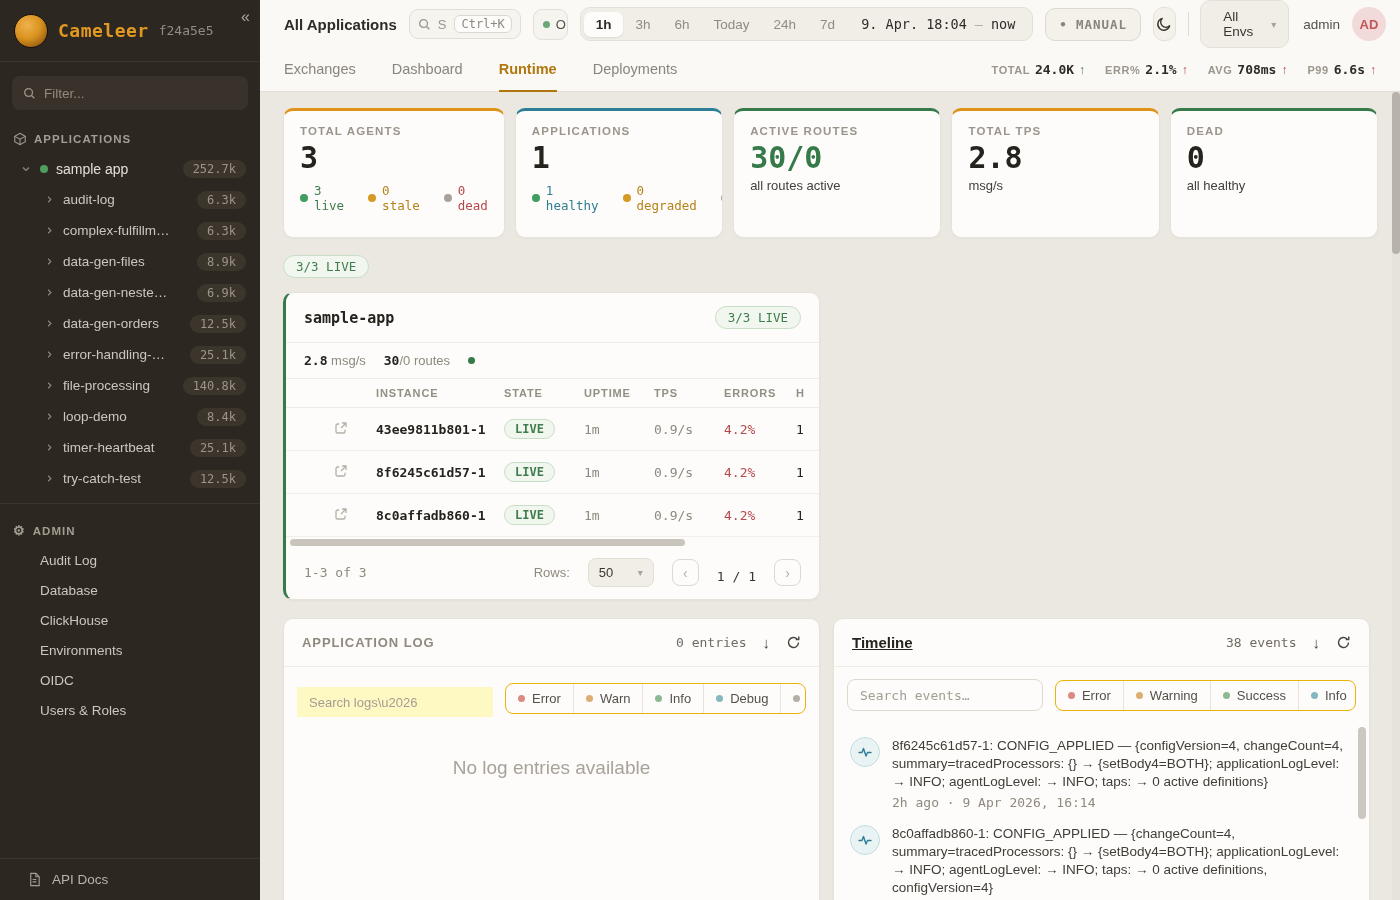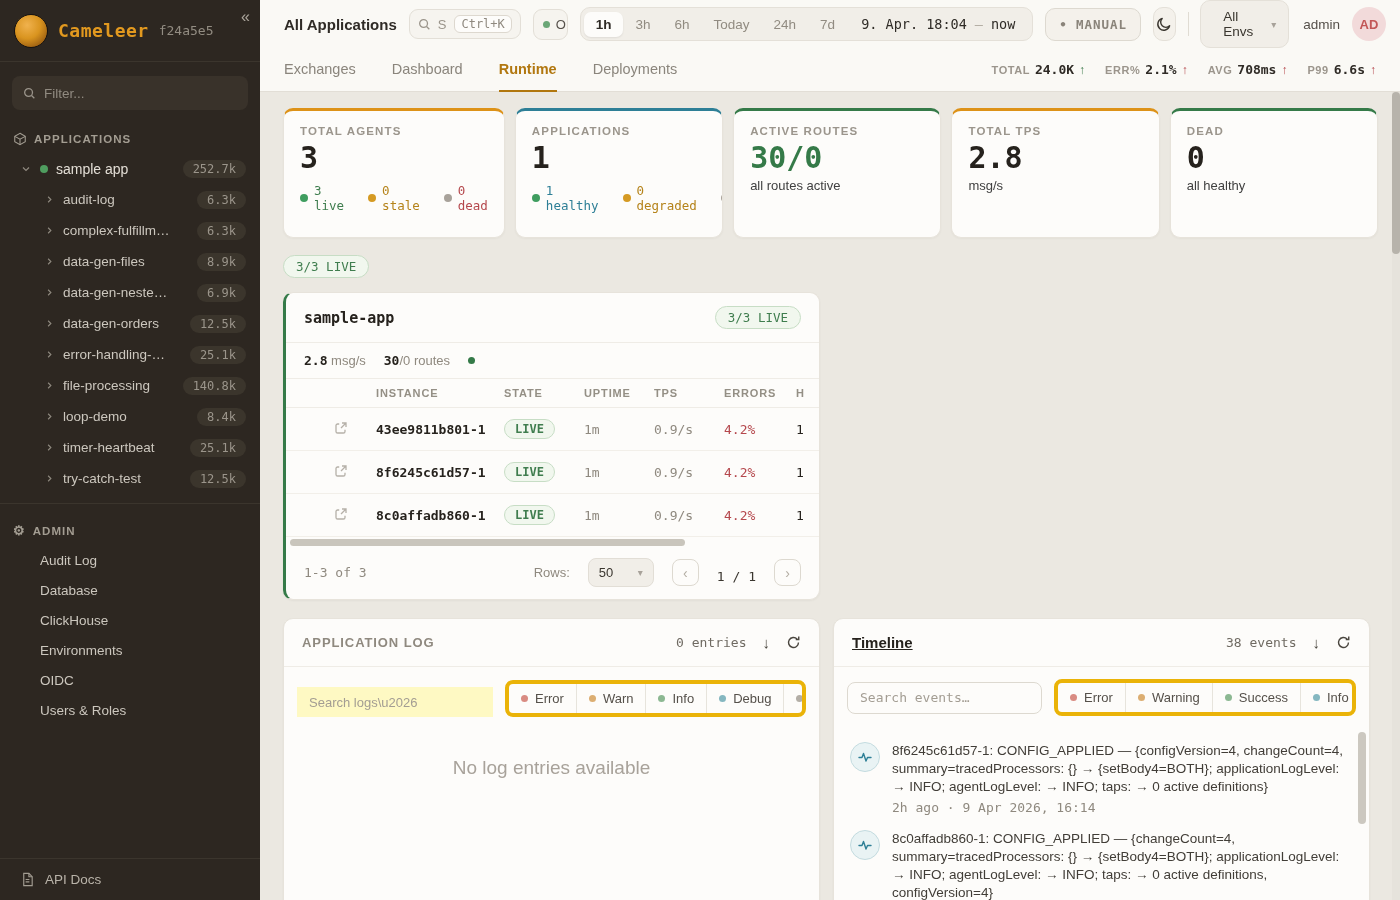--- a/index.html
+++ b/index.html
@@ -18,21 +18,21 @@
   .sb-section-h { display:flex; align-items:center; gap:7px; padding:10px 13px 8px; font-size:11.5px; font-weight:bold; letter-spacing:.09em; color:#a39d92; }
   .tree-parent { display:flex; align-items:center; gap:8px; padding:5px 14px 5px 20px; height:30px; cursor:pointer; }
   .tree-parent .name { font-size:14px; color:#e3ded6; }
   .tree-child { display:flex; align-items:center; gap:8px; padding:4px 14px 4px 44px; height:31px; cursor:pointer; }
   .tree-child .name { font-size:13.5px; color:#ccc7be; white-space:nowrap; }
   .count-badge { margin-left:auto; font-family:"DejaVu Sans Mono", monospace; font-size:12px; color:#9b958b; background:#3b352c; border-radius:999px; padding:2px 10px; }
   .dot-green-sb { width:8px; height:8px; border-radius:50%; background:#4f9d5f; flex-shrink:0; }
   .sb-divider { border-top:1px solid #3b352d; margin:9px 0; }
   .admin-item { padding:7px 14px 7px 40px; font-size:13.5px; color:#ccc7be; height:30px; cursor:pointer; }
   .sb-spacer { flex:1; }
-  .sb-bottom { border-top:1px solid #3b352d; padding:13px 20px; display:flex; align-items:center; gap:10px; font-size:13.5px; color:#b9b3a9; cursor:pointer; }
+  .sb-bottom { border-top:1px solid #3b352d; padding:13px 27px; display:flex; align-items:center; gap:10px; font-size:13.5px; color:#b9b3a9; cursor:pointer; }
   .chev { flex-shrink:0; display:inline-flex; }
 
   
   .main { flex:1; display:flex; flex-direction:column; position:relative; min-width:0; }
   .topbar { height:48px; background:#faf9f5; display:flex; align-items:center; gap:12px; padding:0 14px 0 24px; flex-shrink:0; }
   .tb-title { font-size:15px; font-weight:bold; color:#2f2b26; white-space:nowrap; }
   .tb-search { display:flex; align-items:center; gap:7px; background:#f6f4ef; border:1px solid #e3dfd7; border-radius:9px; padding:5px 8px; width:112px; cursor:pointer; }
   .tb-search .stext { font-size:13px; color:#9a948a; overflow:hidden; white-space:nowrap; }
   .kbd { font-family:"DejaVu Sans Mono", monospace; font-size:12px; color:#8f897f; background:#fdfcfa; border:1px solid #ddd8cf; border-radius:6px; padding:1px 6px; white-space:nowrap; }
   .online-chip { display:flex; align-items:center; gap:6px; background:#f6f4ef; border:1px solid #e3dfd7; border-radius:9px; padding:7px 9px; max-width:36px; overflow:hidden; cursor:pointer; }
@@ -119,21 +119,21 @@
   .p-title-caps { font-size:13px; font-weight:bold; letter-spacing:.07em; color:#8f897f; }
   .p-title { font-size:15px; font-weight:bold; color:#26221d;text-decoration:underline; }
   .p-hright { margin-left:auto; display:flex; align-items:center; gap:16px; }
   .p-count { font-family:"DejaVu Sans Mono", monospace; font-size:13px; color:#6f6a62; }
   .dl-arrow { font-size:15px; color:#4a463f; cursor:pointer; }
   .p-filter { display:flex; align-items:center; gap:12px; padding:12px 13px; }
   .log-search { width:196px; height:30px; background:#fef9c3; border:none; border-radius:0; padding:0 12px; font-size:13px; color:#55504a; font-family:"Liberation Sans", sans-serif;margin-top:8px; }
   .log-search::placeholder { color:#a39d93; }
   .ev-search { width:198px; height:32px; background:#fdfcfa; border:1px solid #ddd9d0; border-radius:8px; padding:0 12px; font-family:"DejaVu Sans Mono", monospace; font-size:13px; color:#55504a; }
   .ev-search::placeholder { color:#a39d93; }
-  .chips { display:flex; border:4px solid #eab308; border-radius:8px; overflow:hidden; background:#fdfcfa; }
+  .chips { display:flex; border:1px solid #eab308; border-radius:8px; overflow:hidden; background:#fdfcfa; }
   .chip { display:flex; align-items:center; gap:7px; padding:7px 12px; font-size:13px; color:#55504a; border-left:1px solid #e7e4dc; cursor:pointer; white-space:nowrap; }
   .chip:first-child { border-left:none; }
   .chip .cd { width:7px; height:7px; border-radius:50%; flex-shrink:0; }
   .empty-msg { text-align:center; font-size:19px; color:#a8a29a; margin-top:28px; }
   .events { position:relative; padding:14px 20px 0 16px; overflow:hidden; flex:1; }
   .event { display:flex; gap:12px; margin-bottom:15px; cursor:pointer; }
   .ev-icon { width:30px; height:30px; border-radius:50%; background:#e9f3f4; border:1px solid #c3dbdf; display:flex; align-items:center; justify-content:center; flex-shrink:0; }
   .ev-body { min-width:0; }
   .ev-msg { font-size:13.5px; color:#413d37; line-height:1.32; }
   .ev-time { font-family:"DejaVu Sans Mono", monospace; font-size:13px; color:#8f897f; margin-top:5px; }

